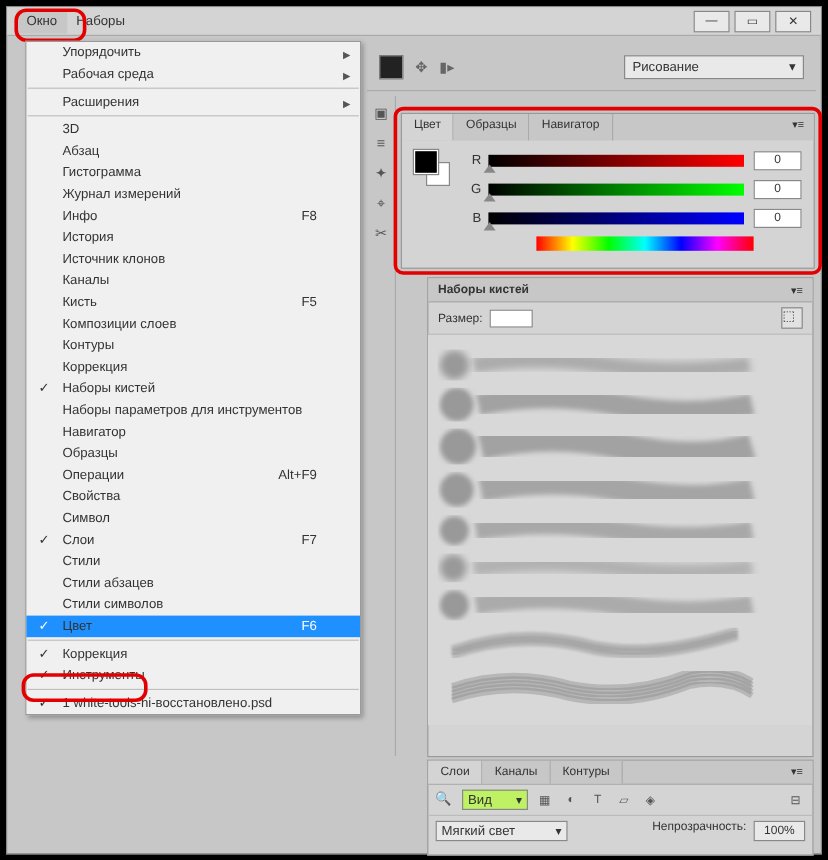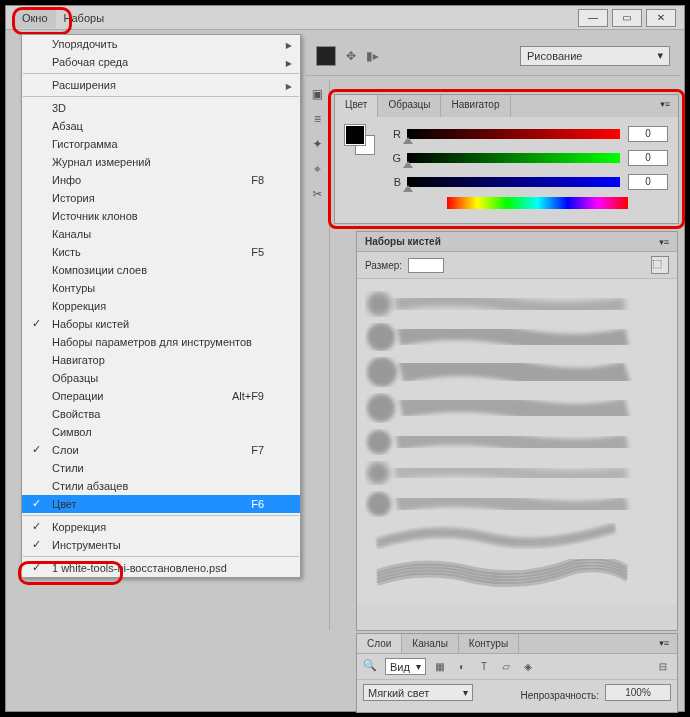--- a/index.html
+++ b/index.html
@@ -53,28 +53,28 @@
 .bp-row .lbl{font-size:10px}
 .bp-row .val{margin-left:6px;width:36px;height:15px;border:1px solid #888;background:#fff}
 .bp-row .micn{margin-left:auto;width:18px;height:18px;border:1px solid #888;background:#e2e2e2}
 .bp-list{height:325px;overflow-y:scroll;background:#d8d8d8;padding:6px}
 .brush{margin:6px 2px}
 .brush svg{display:block}
 .layerspanel{position:absolute;left:350px;top:627px;width:322px;height:80px;background:#d4d4d4;border:1px solid #999}
 .lp-tabs{display:flex;height:20px;background:#c7c7c7;border-bottom:1px solid #aaa}
 .lp-row1{display:flex;align-items:center;padding:4px 6px;border-bottom:1px solid #bbb;gap:6px}
 .lp-row1 .search{width:16px;height:16px}
-.lp-row1 .dd2{width:41px;height:17px;background:#ffffff;border:1px solid #888;font-size:10px;padding:0 4px;display:flex;align-items:center}
+.lp-row1 .dd2{width:55px;height:17px;background:#bef264;border:1px solid #888;font-size:10px;padding:0 4px;display:flex;align-items:center}
 .lp-row1 .dd2::after{content:'▾';margin-left:auto}
 .lp-row1 .ic{width:16px;height:16px;display:flex;align-items:center;justify-content:center;color:#555;font-size:10px}
-.lp-row2{display:flex;align-items:flex-end;padding:4px 6px;gap:6px}
+.lp-row2{display:flex;align-items:flex-start;padding:4px 6px;gap:6px}
 .lp-row2 .dd3{width:110px;height:17px;background:#e9e9e9;border:1px solid #888;font-size:10px;padding:0 4px;display:flex;align-items:center}
 .lp-row2 .dd3::after{content:'▾';margin-left:auto}
 .lp-row2 .opl{font-size:10px;margin-left:auto}
-.lp-row2 .opv{width:66px;height:17px;background:#e9e9e9;border:1px solid #888;font-size:10px;display:flex;align-items:center;justify-content:center}
+.lp-row2 .opv{width:43px;height:17px;background:#e9e9e9;border:1px solid #888;font-size:10px;display:flex;align-items:center;justify-content:center}
 .toolstrip{position:absolute;left:300px;top:74px;width:24px;height:550px;background:#c7c7c7;border-right:1px solid #aaa}
 .tbtn{width:22px;height:22px;margin:3px auto;display:flex;align-items:center;justify-content:center;color:#555;font-size:12px}
 ::-webkit-scrollbar{width:16px;background:#d4d4d4}
 ::-webkit-scrollbar-thumb{background:#b0b0b0;border:1px solid #888}
 </style>
 </head>
 <body>
 
 <div class="app">
 
@@ -380,20 +380,23 @@
         <span class="chk">✓</span>
         <span>Слои</span>
         <span class="short">F7</span>
       </div>
       <div class="dd-item">
         <span>Стили</span>
       </div>
       <div class="dd-item">
         <span>Стили абзацев</span>
       </div>
+      <div class="dd-item">
+        <span>Стили символов</span>
+      </div>
       <div class="dd-item sel">
         <span class="chk">✓</span>
         <span>Цвет</span>
         <span class="short">F6</span>
       </div>
       <div class="dd-sep"></div>
       <div class="dd-item">
         <span class="chk">✓</span>
         <span>Коррекция</span>
       </div>

